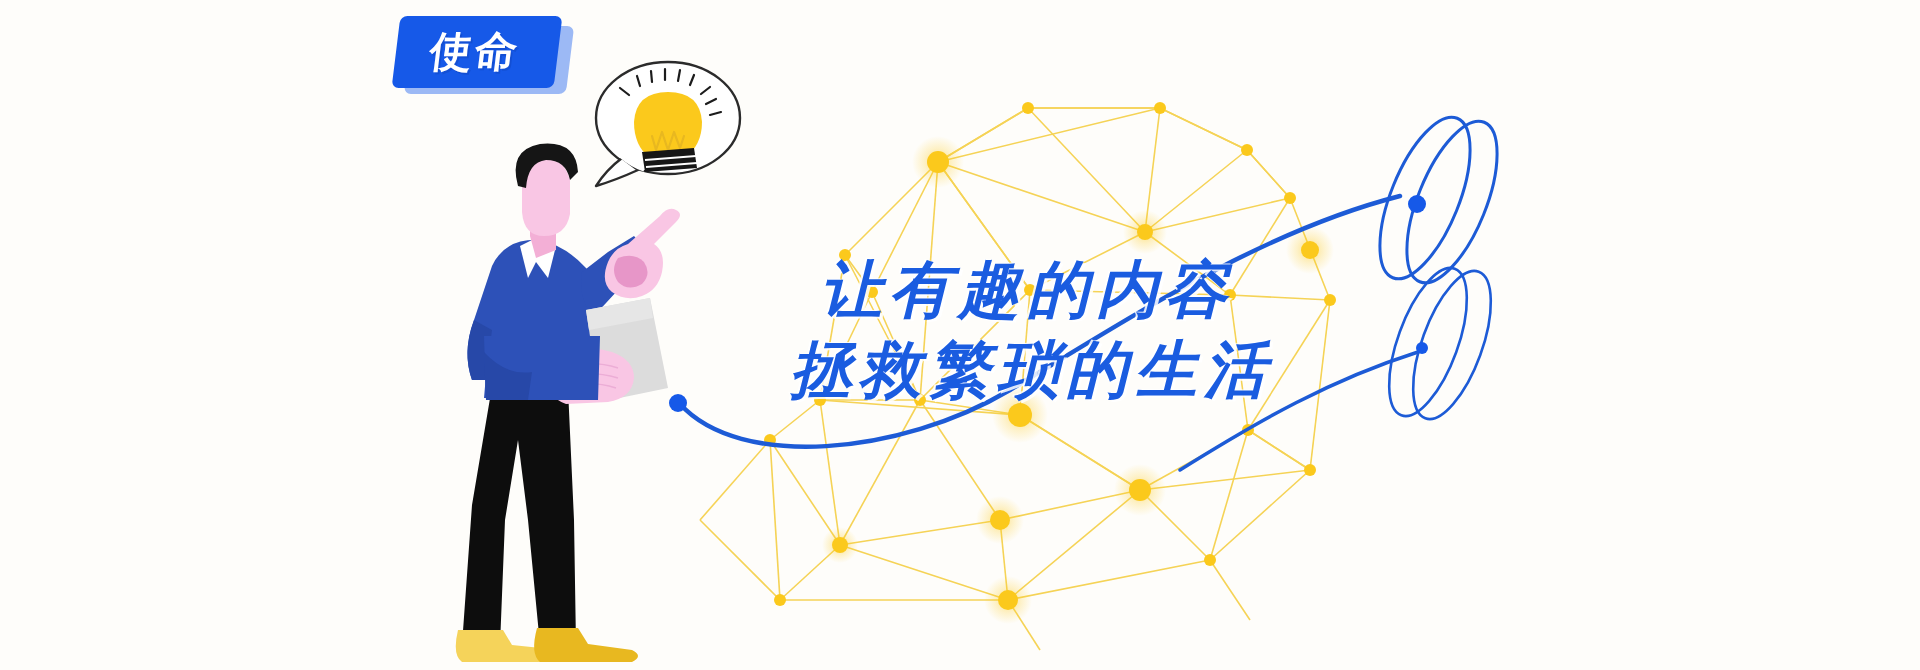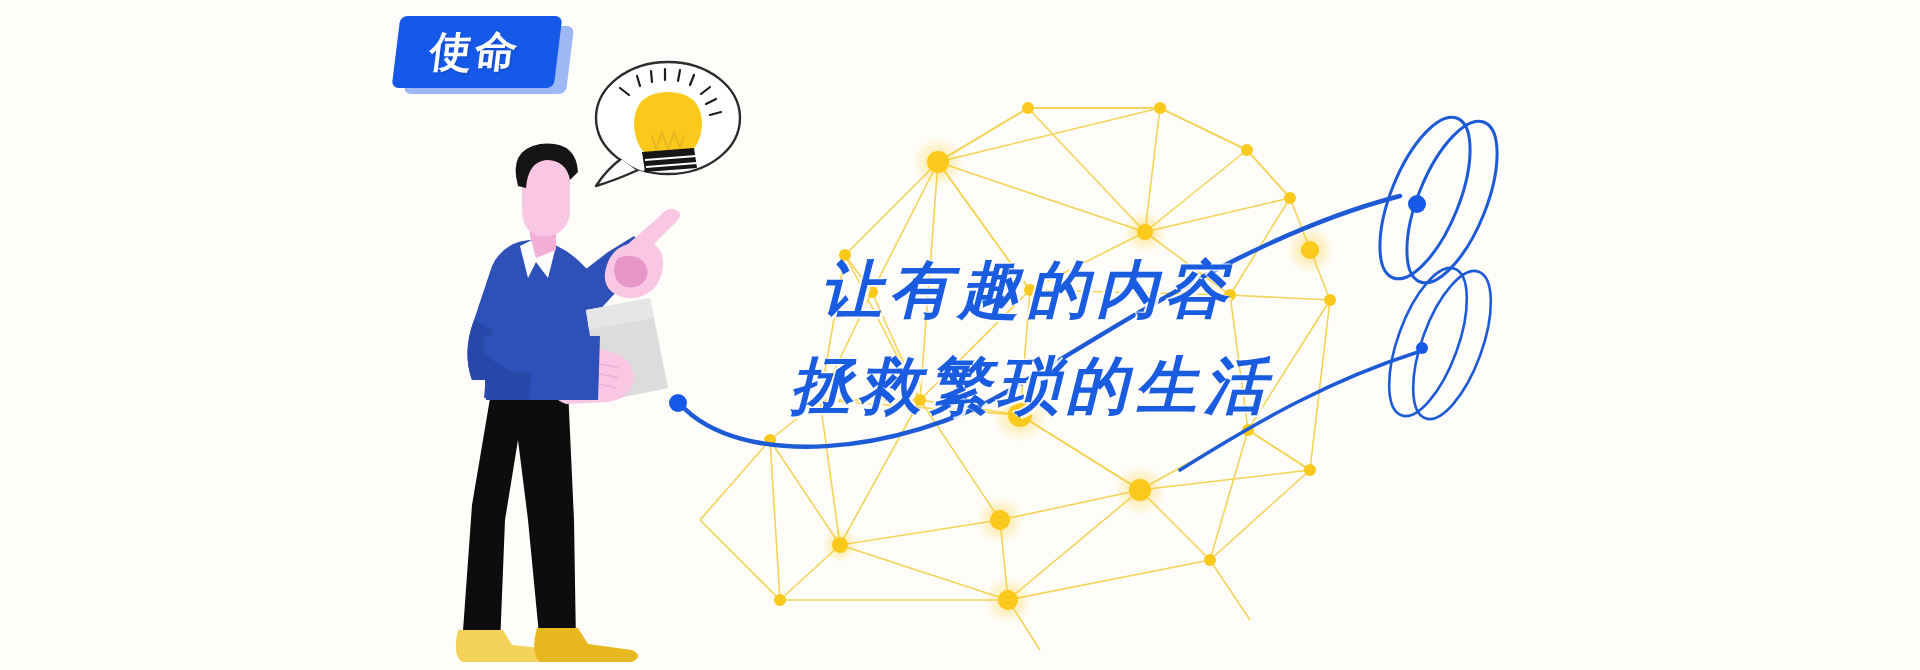--- a/index.html
+++ b/index.html
@@ -87,21 +87,21 @@
     font-weight: bold;
     font-style: italic;
     letter-spacing: 7px;
     white-space: nowrap;
     font-family: "DejaVu Sans", "Liberation Sans", sans-serif;
     text-shadow: 3px 2px 0 rgba(255,255,255,0.85),
                 -2px -1px 0 rgba(255,255,255,0.85);
   }
   #headline .hl-line-2 {
     margin-left: -30px;
-    margin-top: 20px;
+    margin-top: 4px;
   }
 </style>
 </head>
 <body>
 
 <div id="banner">
 
   <svg id="bg-layer" viewBox="0 0 1920 670" xmlns="http://www.w3.org/2000/svg">
     <defs>
       <radialGradient id="nodeGlow" cx="50%" cy="50%" r="50%">

